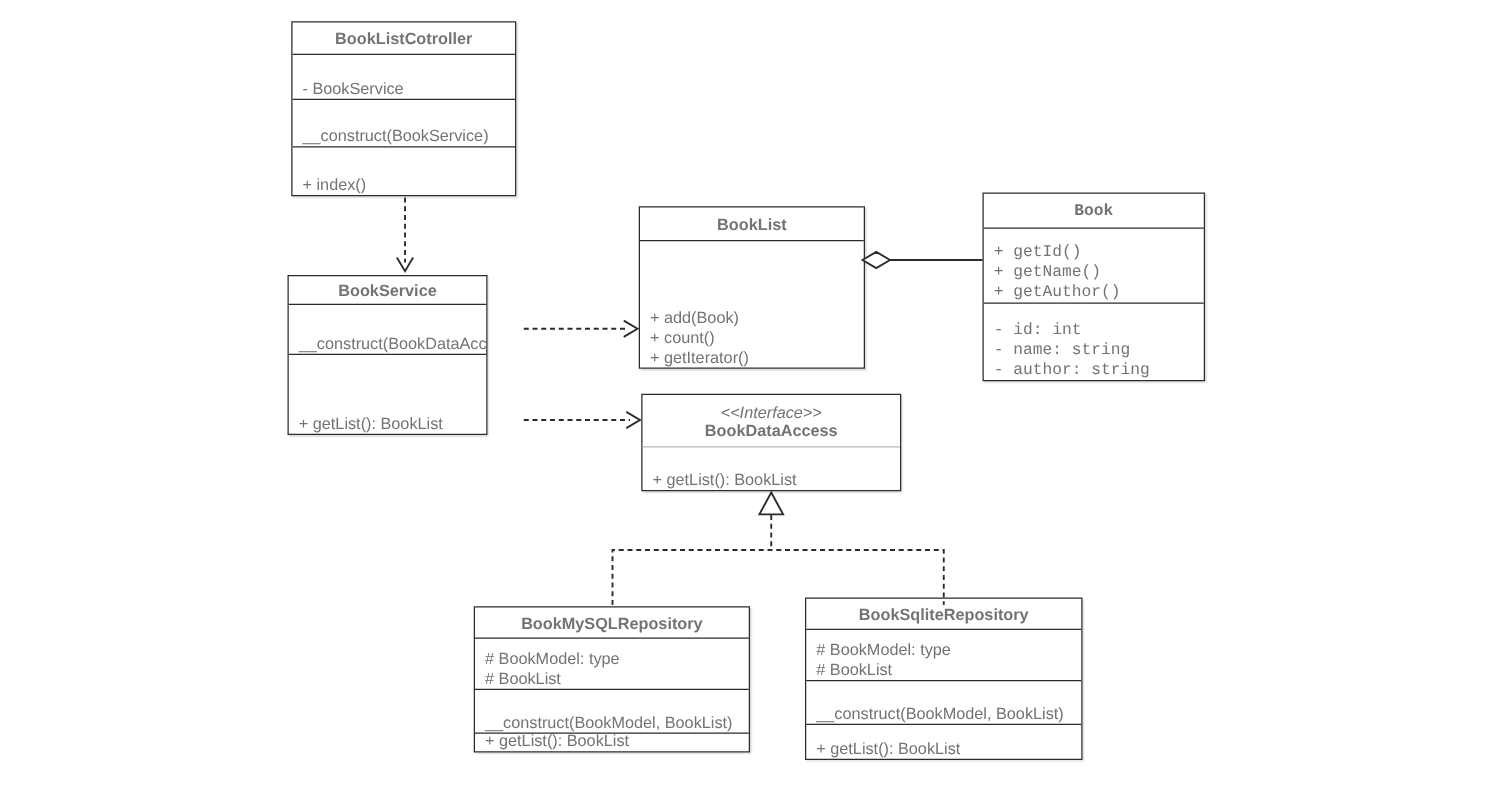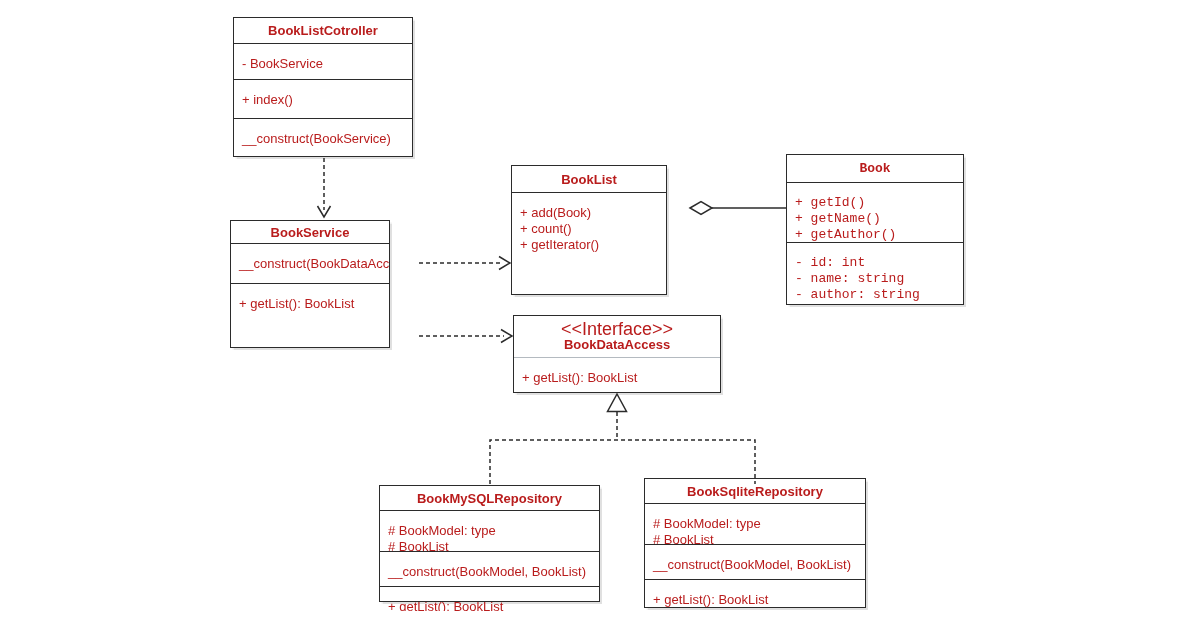--- a/index.html
+++ b/index.html
@@ -16,42 +16,43 @@
     overflow: hidden;
   }
   .uml-class {
     position: absolute;
     background: #ffffff;
     border: 1.5px solid #2b2b2b;
     box-shadow: 1.5px 1.5px 1px rgba(0,0,0,0.12);
     display: flex;
     flex-direction: column;
     font-size: 13px;
-    color: #b91c1c;
+    color: #737373;
     z-index: 2;
   }
   .uml-title {
     display: flex;
     flex-direction: column;
     align-items: center;
     justify-content: center;
     font-weight: 700;
     text-align: center;
     line-height: 15px;
   }
   .uml-stereotype {
     font-weight: 400;
-    font-size: 18px;
+    font-style: italic;
+    font-size: 13px;
   }
   .uml-comp {
     border-top: 1.5px solid #2b2b2b;
-    padding: 12px 8px;
+    padding: 0 8px;
     display: flex;
     flex-direction: column;
-    justify-content: flex-start;
+    justify-content: flex-end;
     overflow: hidden;
   }
   .uml-comp.sep-light { border-top: 1px solid #b4bac0; }
   .uml-line {
     line-height: 16px;
     white-space: nowrap;
   }
   .connectors {
     position: absolute;
     left: 0; top: 0;
@@ -62,39 +63,39 @@
 </head>
 <body>
 
 <div class="canvas">
 
   <div class="uml-class" style="left:233px; top:17px; width:180px; height:140px;">
     <div class="uml-title" style="flex:0 0 25px">BookListCotroller</div>
     <div class="uml-comp" style="flex:0 0 36px">
       <div class="uml-line">- BookService</div>
     </div>
+    <div class="uml-comp" style="flex:0 0 38px">
+      <div class="uml-line">__construct(BookService)</div>
+    </div>
     <div class="uml-comp" style="flex:1 1 auto">
       <div class="uml-line">+ index()</div>
-    </div>
-    <div class="uml-comp" style="flex:0 0 38px">
-      <div class="uml-line">__construct(BookService)</div>
     </div>
   </div>
 
   <div class="uml-class" style="left:230px; top:220px; width:160px; height:128px;">
     <div class="uml-title" style="flex:0 0 22px">BookService</div>
     <div class="uml-comp" style="flex:0 0 40px">
       <div class="uml-line">__construct(BookDataAccess)</div>
     </div>
     <div class="uml-comp" style="flex:1 1 auto">
       <div class="uml-line">+ getList(): BookList</div>
     </div>
   </div>
 
-  <div class="uml-class" style="left:511px; top:165px; width:156px; height:130px;">
+  <div class="uml-class" style="left:511px; top:165px; width:181px; height:130px;">
     <div class="uml-title" style="flex:0 0 26px">BookList</div>
     <div class="uml-comp" style="flex:1 1 auto">
       <div class="uml-line">+ add(Book)</div>
       <div class="uml-line">+ count()</div>
       <div class="uml-line">+ getIterator()</div>
     </div>
   </div>
 
   <div class="uml-class" style="left:786px; top:154px; width:178px; height:151px;font-family:Liberation Mono, monospace;">
     <div class="uml-title" style="flex:0 0 27px">Book</div>

